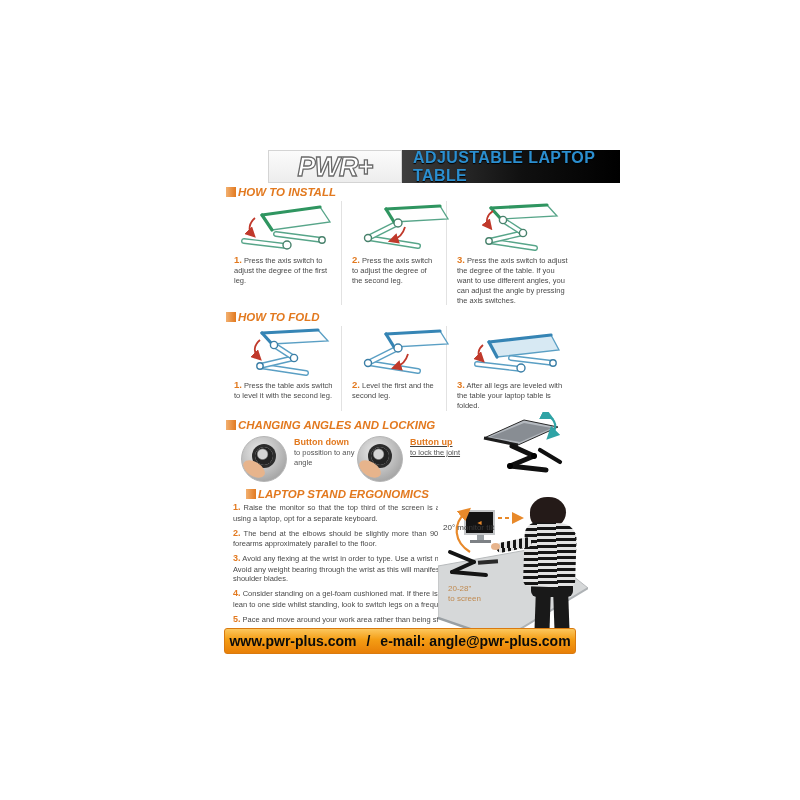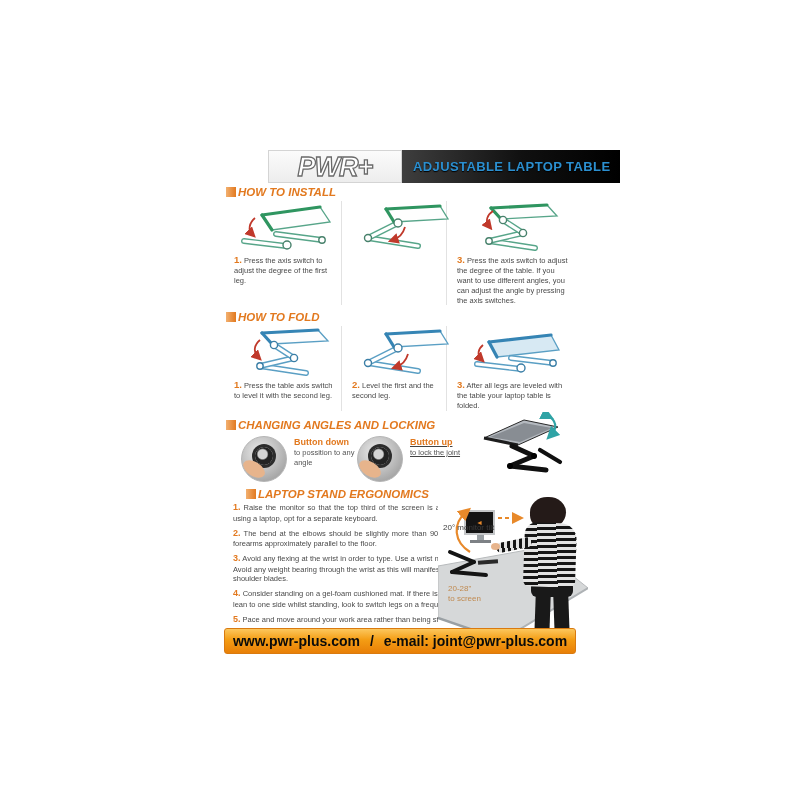--- a/index.html
+++ b/index.html
@@ -6,21 +6,21 @@
   .canvas{position:relative;width:800px;height:800px;background:#fff;overflow:hidden;
           font-family:"Liberation Sans",sans-serif;color:#444;}
   .content{position:absolute;left:224px;top:150px;width:352px;}
 
   
   .hdr{position:absolute;top:0;left:0;width:352px;height:33px;display:flex;margin-left:44px;}
   .logo-box{width:134px;height:33px;background:linear-gradient(180deg,#fbfbfb,#ededed);
             border:1px solid #d4d4d4;box-sizing:border-box;display:flex;align-items:center;justify-content:center;}
   .title-box{flex:1;background:linear-gradient(90deg,#3e3e3e,#101010 55%,#000);
              display:flex;align-items:center;padding-left:11px;}
-  .title-box span{color:var(--title_blue,#2b8fd0);font-weight:bold;font-size:13px;letter-spacing:.4px;
+  .title-box span{color:var(--title_blue,#2b8fd0);font-weight:bold;font-size:16px;letter-spacing:.4px;
                   text-shadow:0 1px 1px #000;}
 
   
   .sec-h{position:absolute;left:2px;display:flex;align-items:center;gap:2px;
          color:var(--accent,#e2791f);font-weight:bold;font-style:italic;font-size:11.5px;white-space:nowrap;}
   .bullet{width:10px;height:10px;background:linear-gradient(90deg,#f2b070,var(--accent,#e2791f));flex:none;}
 
   
   .grid3{position:absolute;left:0;width:352px;display:grid;grid-template-columns:118px 105px 129px;}
   .cell{padding:2px 8px 0 10px;box-sizing:border-box;}
@@ -148,20 +148,24 @@
             <line class="tubeI" x1="16" y1="35" x2="66" y2="43"></line>
         <line class="tubeO" x1="46" y1="20" x2="16" y2="35"></line>
             <line class="tubeI" x1="46" y1="20" x2="16" y2="35"></line>
         <polygon class="topP" points="34,6 88,3 96,16 42,19"></polygon>
         <line class="edgeT" x1="34" y1="6" x2="88" y2="3"></line>
         <line class="edgeT" x1="34" y1="6" x2="42" y2="19" stroke-width="2"></line>
         <circle class="jointC" cx="46" cy="20" r="4"></circle>
             <circle class="jointC" cx="16" cy="35" r="3.5"></circle>
         <path class="redA" d="M53,24 C51,31 47,35 41,37" marker-end="url(#ah-red)"></path>
       </svg>
+      <p class="step">
+        <span class="num">2.</span>
+        <span>Press the axis switch to adjust the degree of the second leg.</span>
+      </p>
     </div>
     <div class="cell">
       <svg width="100" height="48" viewBox="0 0 100 48">
         <line class="tubeO" x1="26" y1="38" x2="72" y2="45"></line>
             <line class="tubeI" x1="26" y1="38" x2="72" y2="45"></line>
         <line class="tubeO" x1="60" y1="30" x2="26" y2="38"></line>
             <line class="tubeI" x1="60" y1="30" x2="26" y2="38"></line>
         <line class="tubeO" x1="40" y1="17" x2="60" y2="30"></line>
             <line class="tubeI" x1="40" y1="17" x2="60" y2="30"></line>
         <polygon class="topP" points="28,5 84,2 94,13 38,16"></polygon>
@@ -336,17 +340,17 @@
     <div class="tilt-label">20° monitor tilt</div>
     <div class="dist-label">
       <div>20-28"</div>
       <div>to screen</div>
     </div>
   </div>
 
   <div class="footer" style="top:478px;">
     <span>www.pwr-plus.com</span>
     <span>/</span>
-    <span>e-mail: joint@pwr-plus.com</span>
+    <span>e-mail: angle@pwr-plus.com</span>
   </div>
 
 </div>
 </div>
 
 </body></html>

